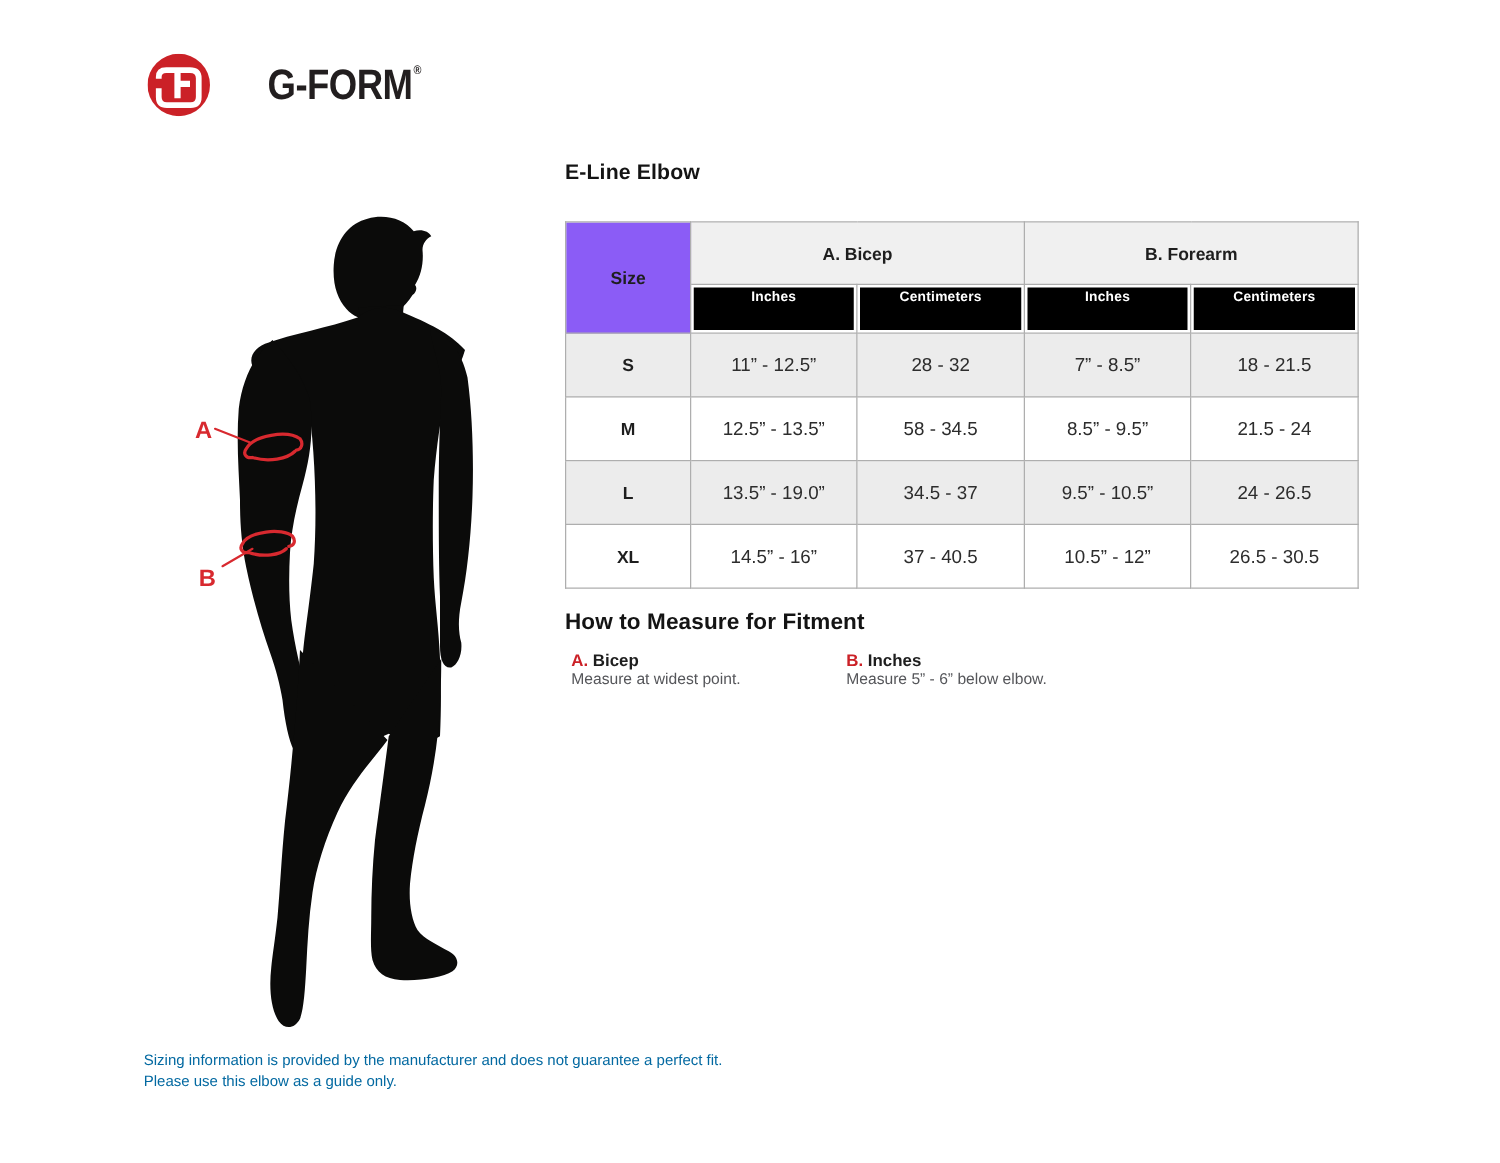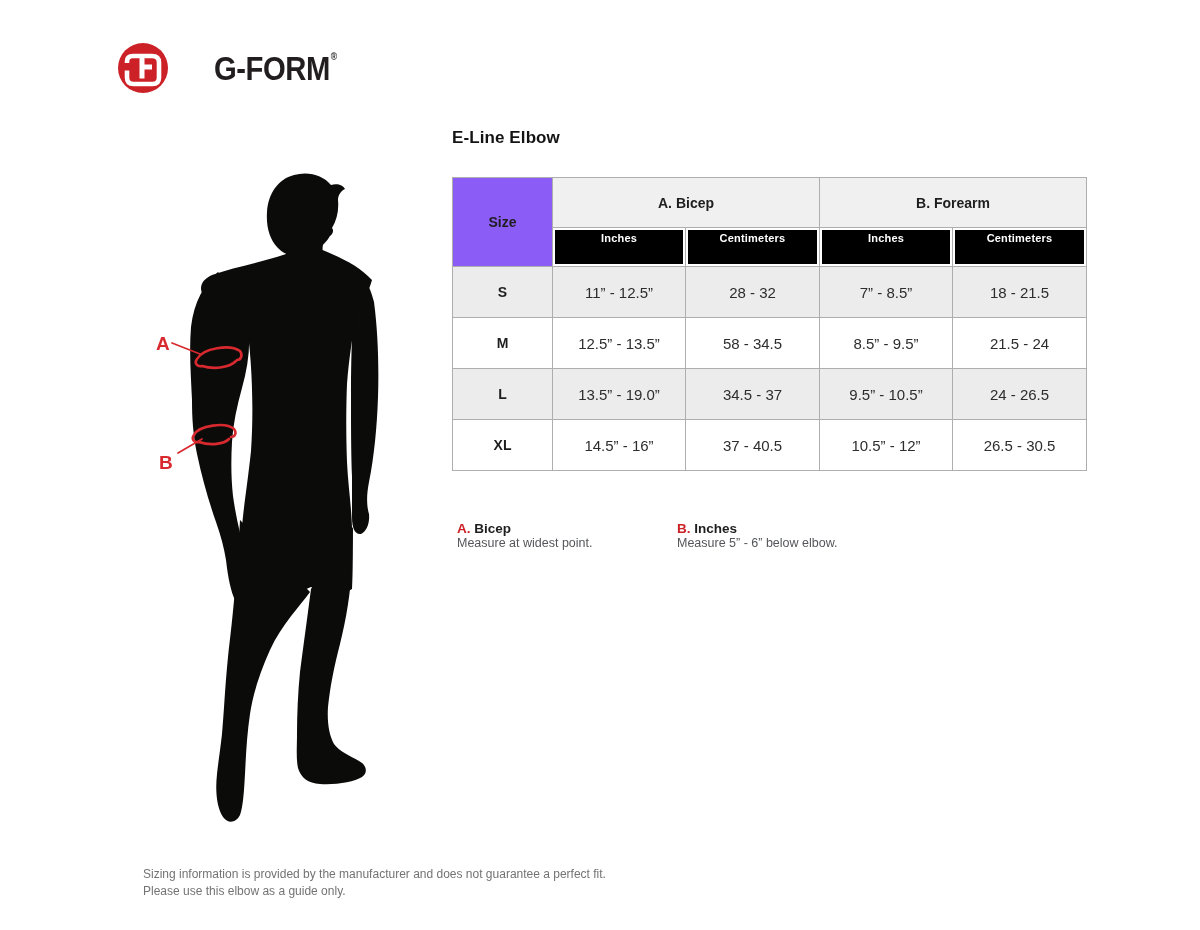--- a/index.html
+++ b/index.html
@@ -91,25 +91,24 @@
   #measure-item-bicep { left: 457px; }
   #measure-item-forearm { left: 677px; }
   .measure-label { font-size: 13.5px; font-weight: bold; color: #1e1e1e; }
   .measure-key { color: #cb2127; }
   .measure-instruction { margin-top: 0; font-size: 12.5px; color: #55565a; }
 
   
   .disclaimer {
     position: absolute;
     left: 115px;
-    top: 866px;
+    top: 840px;
     font-size: 12px;
-    color: #737373;
+    color: #0369a1;
     line-height: 17px;
-    margin-left: 28px;
   }
 </style>
 </head>
 <body>
 
 <div class="canvas">
 
   <div class="brand">
     <svg class="logo-mark" viewBox="0 0 50 50" aria-hidden="true">
       <circle cx="25" cy="25" r="25" fill="#cb2127"></circle>
@@ -210,20 +209,21 @@
           <th>XL</th>
           <td>14.5” - 16”</td>
           <td>37 - 40.5</td>
           <td>10.5” - 12”</td>
           <td>26.5 - 30.5</td>
         </tr>
       </tbody>
     </table>
   </div>
 
+  <h2 class="section-title" id="howto-title">How to Measure for Fitment</h2>
 
   <div class="measure-item" id="measure-item-bicep">
     <div class="measure-label"><span class="measure-key">A.</span> <span>Bicep</span></div>
     <div class="measure-instruction">Measure at widest point.</div>
   </div>
 
   <div class="measure-item" id="measure-item-forearm">
     <div class="measure-label"><span class="measure-key">B.</span> <span>Inches</span></div>
     <div class="measure-instruction">Measure 5” - 6” below elbow.</div>
   </div>

